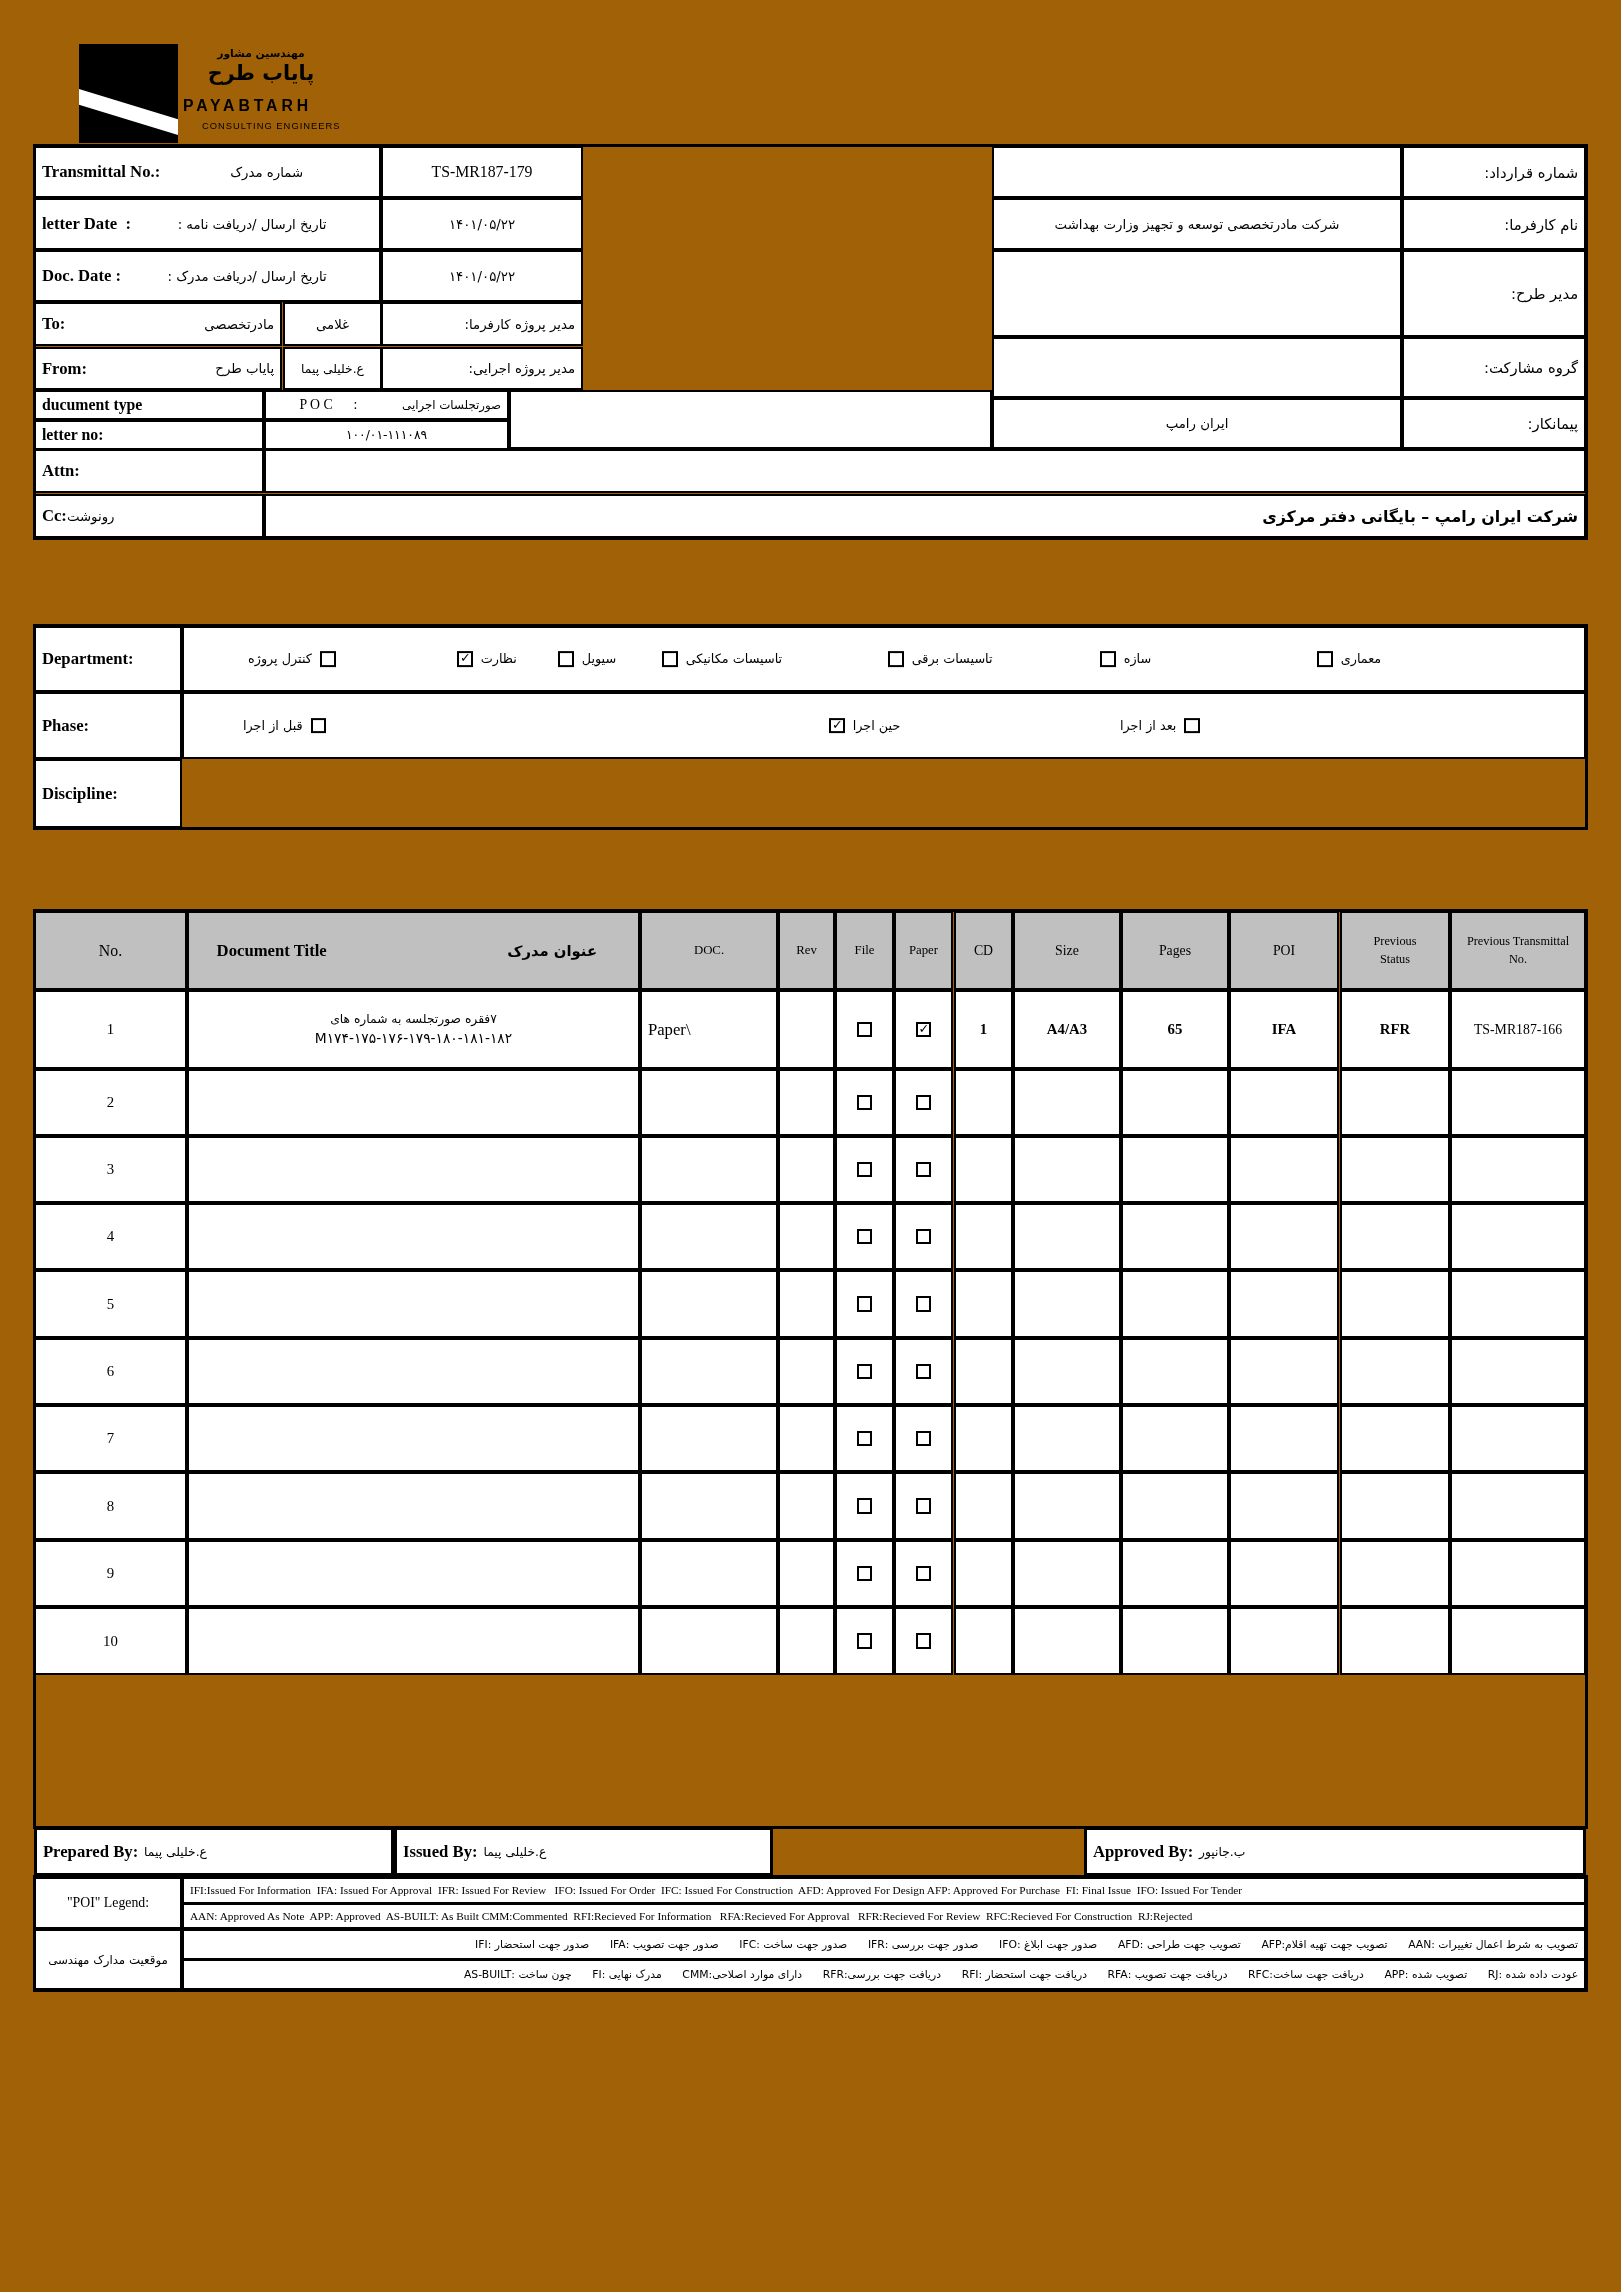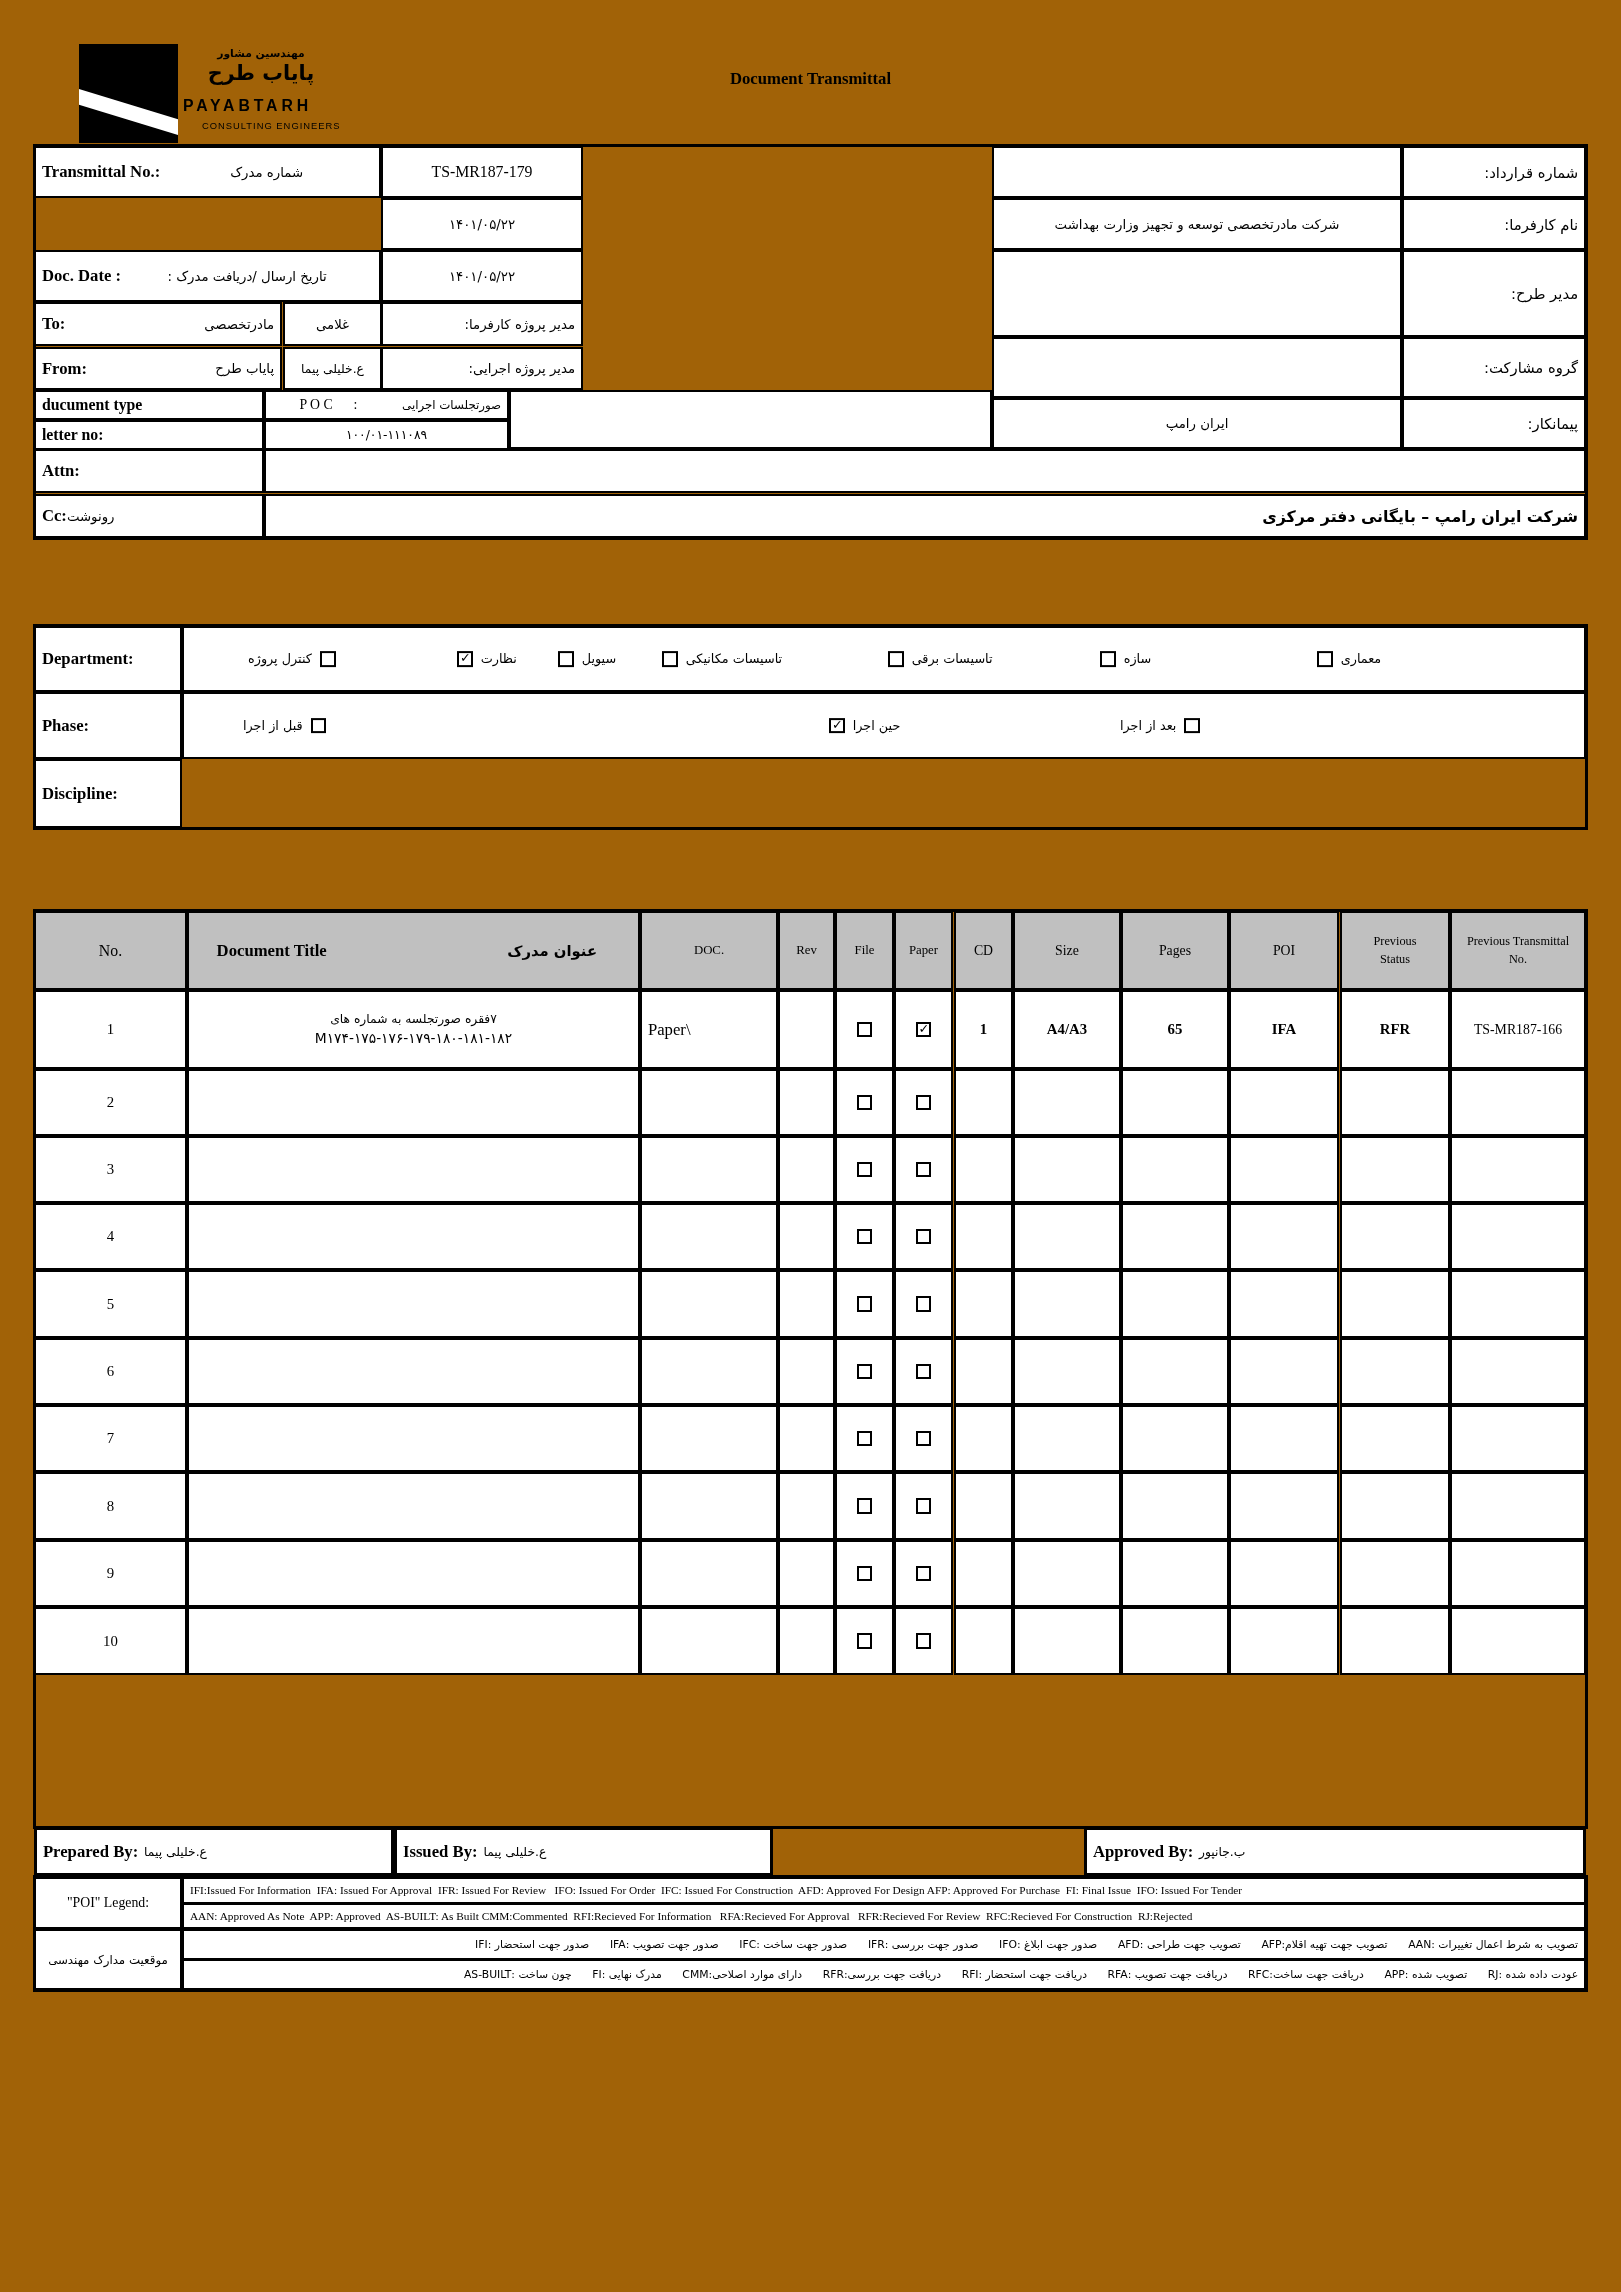--- a/index.html
+++ b/index.html
@@ -49,28 +49,31 @@
 
 <div class="page">
 
   <div class="logo-box">
       <div class="logo-swoosh"></div>
     </div>
   <div class="logo-fa1">مهندسین مشاور</div>
   <div class="logo-fa2">پایاب طرح</div>
   <div class="logo-en">PAYABTARH</div>
   <div class="logo-sub">CONSULTING ENGINEERS</div>
-  <div class="doc-title">Document Transmittal</div>
 
   <div class="c" style="left:34px;top:146px;width:347px;height:52px">
     <span class="en">Transmittal No.:</span>
     <span class="fa mid">شماره مدرک</span>
   </div>
   <div class="c center" style="left:381px;top:146px;width:202px;height:52px">TS-MR187-179</div>
 
+  <div class="c" style="left:34px;top:198px;width:347px;height:52px">
+    <span class="en">letter Date  :</span>
+    <span class="fa mid">تاریخ ارسال /دریافت نامه :</span>
+  </div>
   <div class="c center" style="left:381px;top:198px;width:202px;height:52px">
       <span class="fa" dir="ltr">۱۴۰۱/۰۵/۲۲</span>
     </div>
 
   <div class="c" style="left:34px;top:250px;width:347px;height:52px">
     <span class="en">Doc. Date :</span>
     <span class="fa mid">تاریخ ارسال /دریافت مدرک :</span>
   </div>
   <div class="c center" style="left:381px;top:250px;width:202px;height:52px">
       <span class="fa" dir="ltr">۱۴۰۱/۰۵/۲۲</span>

